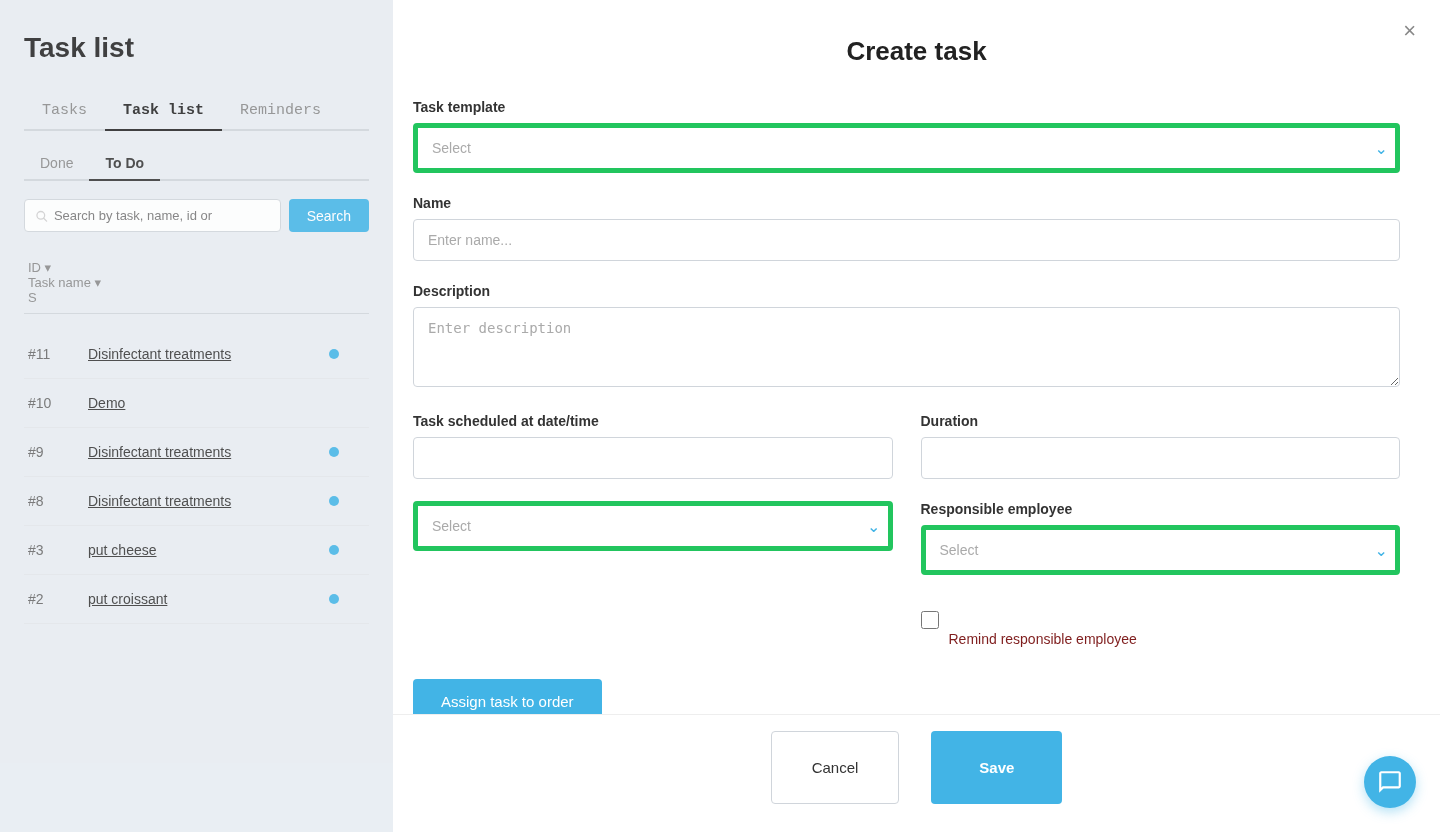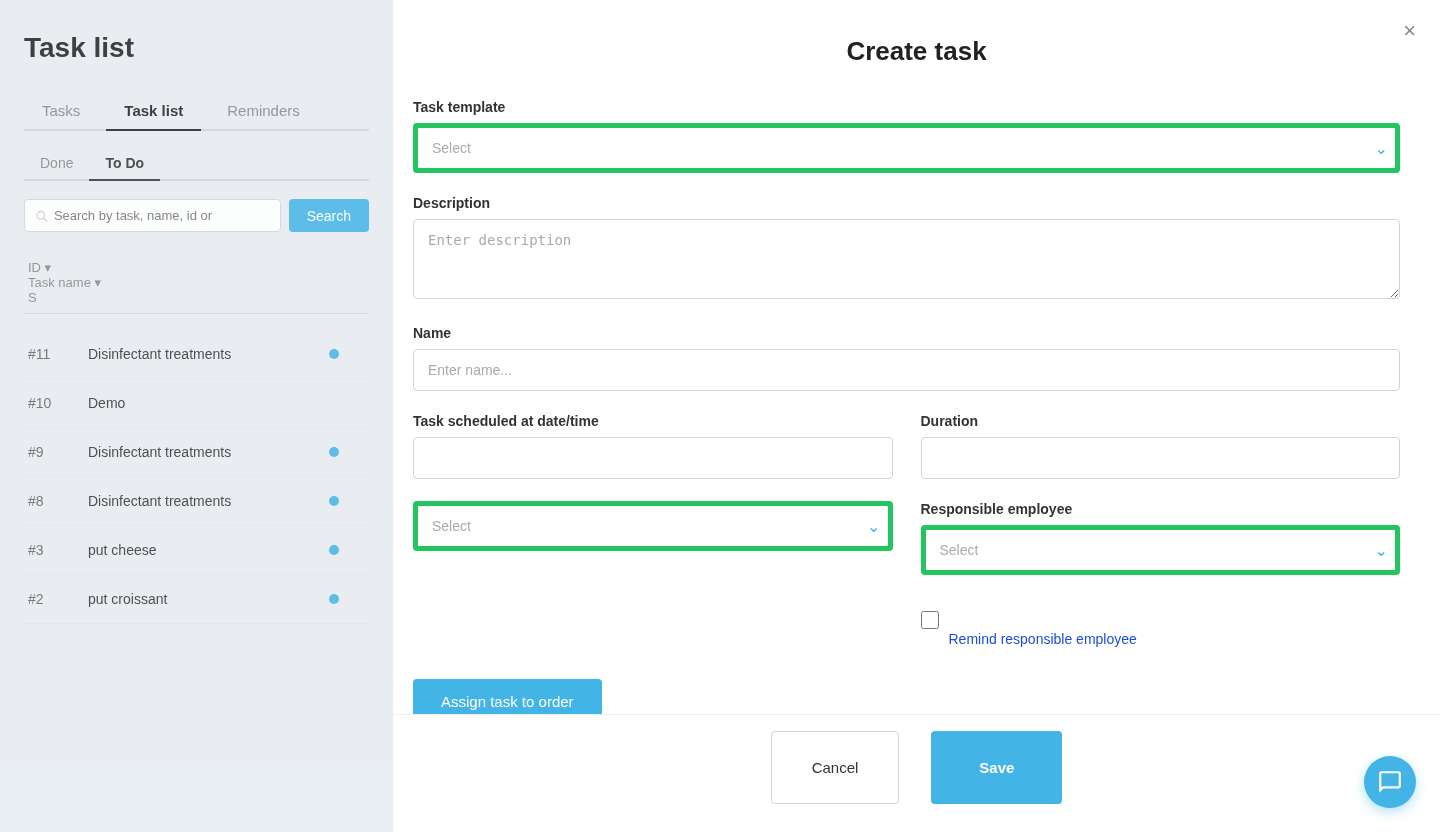--- a/index.html
+++ b/index.html
@@ -16,23 +16,24 @@
       opacity: 0.85;
     }
     .page-title {
       font-size: 28px;
       font-weight: 600;
       color: #222;
       margin-bottom: 28px;
     }
     .tabs-row {
       display: flex;
-      gap: 8px;
+      gap: 0;
       border-bottom: 2px solid #d0d5db;
       margin-bottom: 16px;
+      font-family: Liberation Mono, monospace;
     }
     .tab {
       padding: 10px 18px;
       font-size: 15px;
       color: #888;
       cursor: pointer;
       position: relative;
       border-bottom: 2px solid transparent;
       margin-bottom: -2px;
     }
@@ -109,21 +110,21 @@
     .col-status { width: 40px; }
     .table-row {
       display: flex;
       align-items: center;
       padding: 16px 4px;
       border-bottom: 1px solid #e2e6ea;
       font-size: 14px;
       color: #444;
     }
     .table-row .col-id { color: #666; }
-    .table-row .col-name { color: #333; }
+    .table-row .col-name { color: #333; text-decoration: underline; }
     .status-dot {
       width: 10px; height: 10px;
       border-radius: 50%;
       background: #42b4e6;
       margin-left: 4px;
     }
 
     
     .overlay {
       position: absolute;
@@ -239,21 +240,21 @@
       gap: 10px;
       margin-top: 18px;
     }
     .checkbox-row input[type="checkbox"] {
       width: 18px;
       height: 18px;
       cursor: pointer;
     }
     .checkbox-label {
       font-size: 14px;
-      color: #1d4ed8;
+      color: #7f1d1d;
       margin-top: 38px;
     }
     .modal-footer {
       padding: 16px 40px 28px 40px;
       display: flex;
       justify-content: center;
       gap: 32px;
       border-top: 1px solid #eee;
     }
     .btn-cancel {
@@ -383,28 +384,28 @@
       <div class="select-wrap">
         <select class="form-select">
           <option value="" disabled="" selected="">Select</option>
         </select>
         <span class="select-arrow">⌄</span>
       </div>
     </div>
 
     
     <div class="form-group">
+      <label class="form-label">Name</label>
+      <input type="text" class="form-input" placeholder="Enter name..." style="">
+    </div>
+
+    
+    <div class="form-group">
       <label class="form-label">Description</label>
       <textarea class="form-textarea" placeholder="Enter description" style=""></textarea>
-    </div>
-
-    
-    <div class="form-group">
-      <label class="form-label">Name</label>
-      <input type="text" class="form-input" placeholder="Enter name..." style="">
     </div>
 
     
     <div class="two-col">
       <div class="form-group">
         <label class="form-label">Task scheduled at date/time</label>
         <input type="text" class="form-input" style="">
       </div>
       <div class="form-group">
         <label class="form-label">Duration</label>

